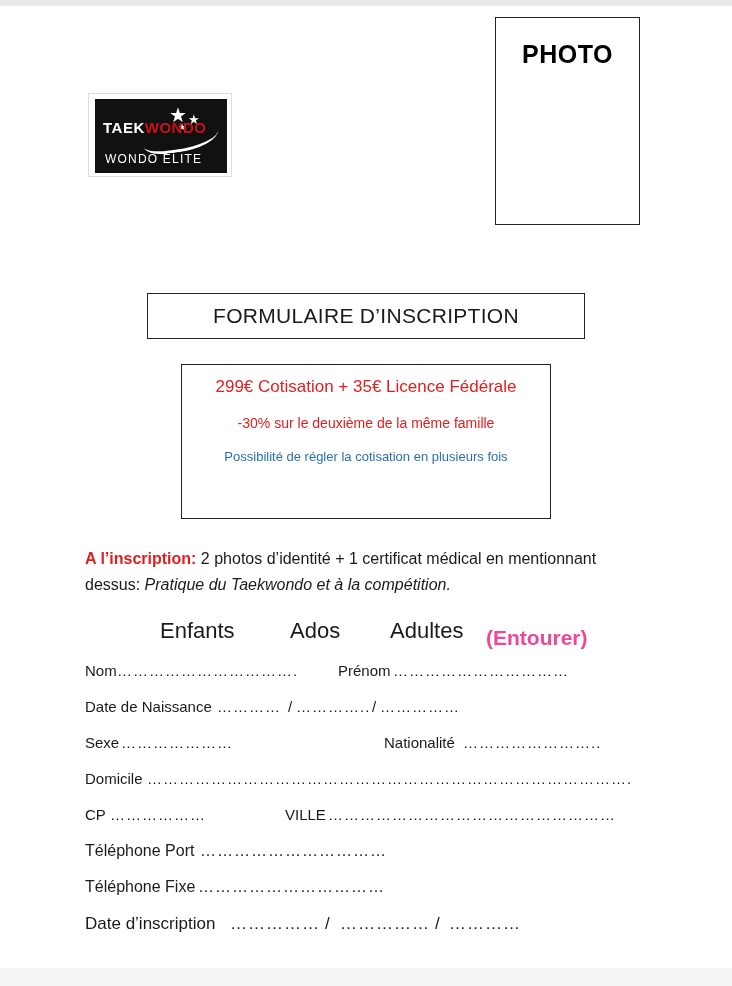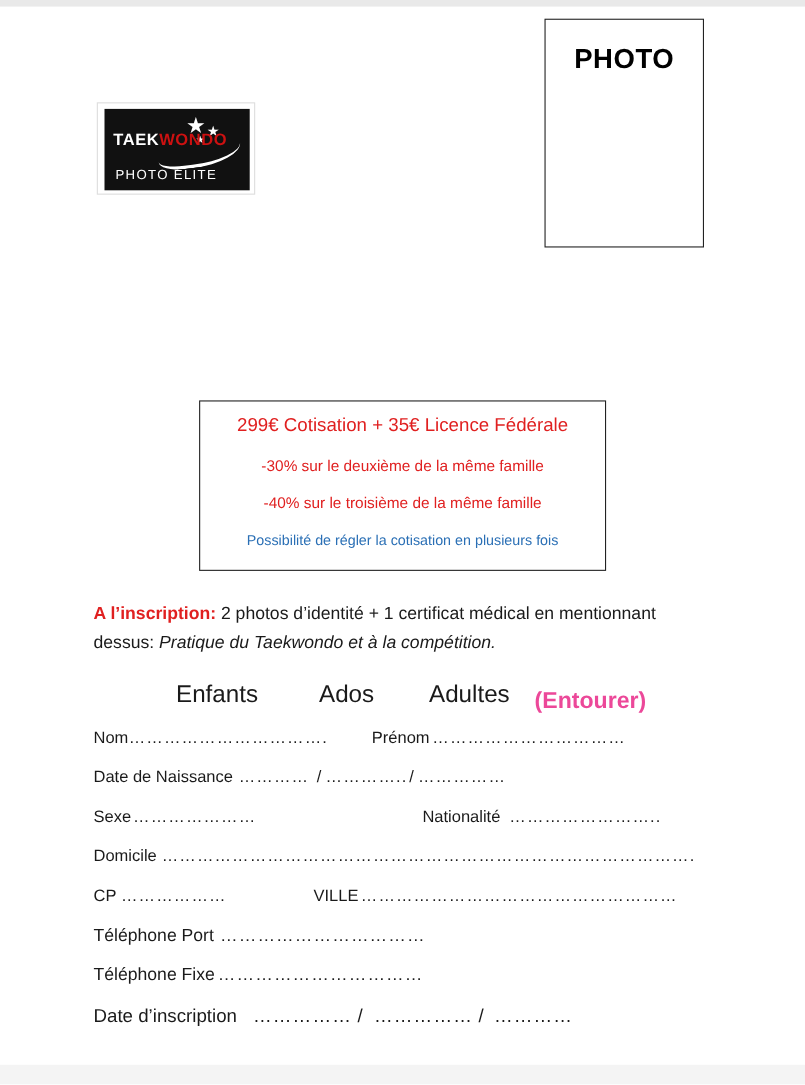--- a/index.html
+++ b/index.html
@@ -248,30 +248,32 @@
     <div class="photo-label">PHOTO</div>
   </div>
 
   <div class="logo-box">
     <div class="logo-inner">
       <span class="logo-star star-a">★</span>
       <span class="logo-star star-b">★</span>
       <span class="logo-star star-c">★</span>
       <div class="logo-swoosh"></div>
       <div class="logo-taek"><span class="w-white">TAEK</span><span class="w-red">WONDO</span></div>
-      <div class="logo-nice">PHOTO ÉLITE</div>
-    </div>
-  </div>
-
-
+      <div class="logo-nice">WONDO ÉLITE</div>
+    </div>
+  </div>
+
+
+  <div class="title-box">
+    <span class="title-text">FORMULAIRE D’INSCRIPTION</span>
+  </div>
 
   <div class="price-box">
     <div class="price-main">299€ Cotisation + 35€ Licence Fédérale</div>
     <div class="price-line">-30% sur le deuxième de la même famille</div>
-    <div class="price-line">-40% sur le troisième de la même famille</div>
     <div class="price-note">Possibilité de régler la cotisation en plusieurs fois</div>
   </div>
 
   <div class="insc-para">
     <span class="insc-red">A l’inscription:</span><span> 2 photos d’identité + 1 certificat médical en mentionnant dessus: </span><span class="insc-italic">Pratique du Taekwondo et à la compétition.</span>
   </div>
 
   <div class="cats">
     <span class="cat cat-1">Enfants</span>
     <span class="cat cat-2">Ados</span>

